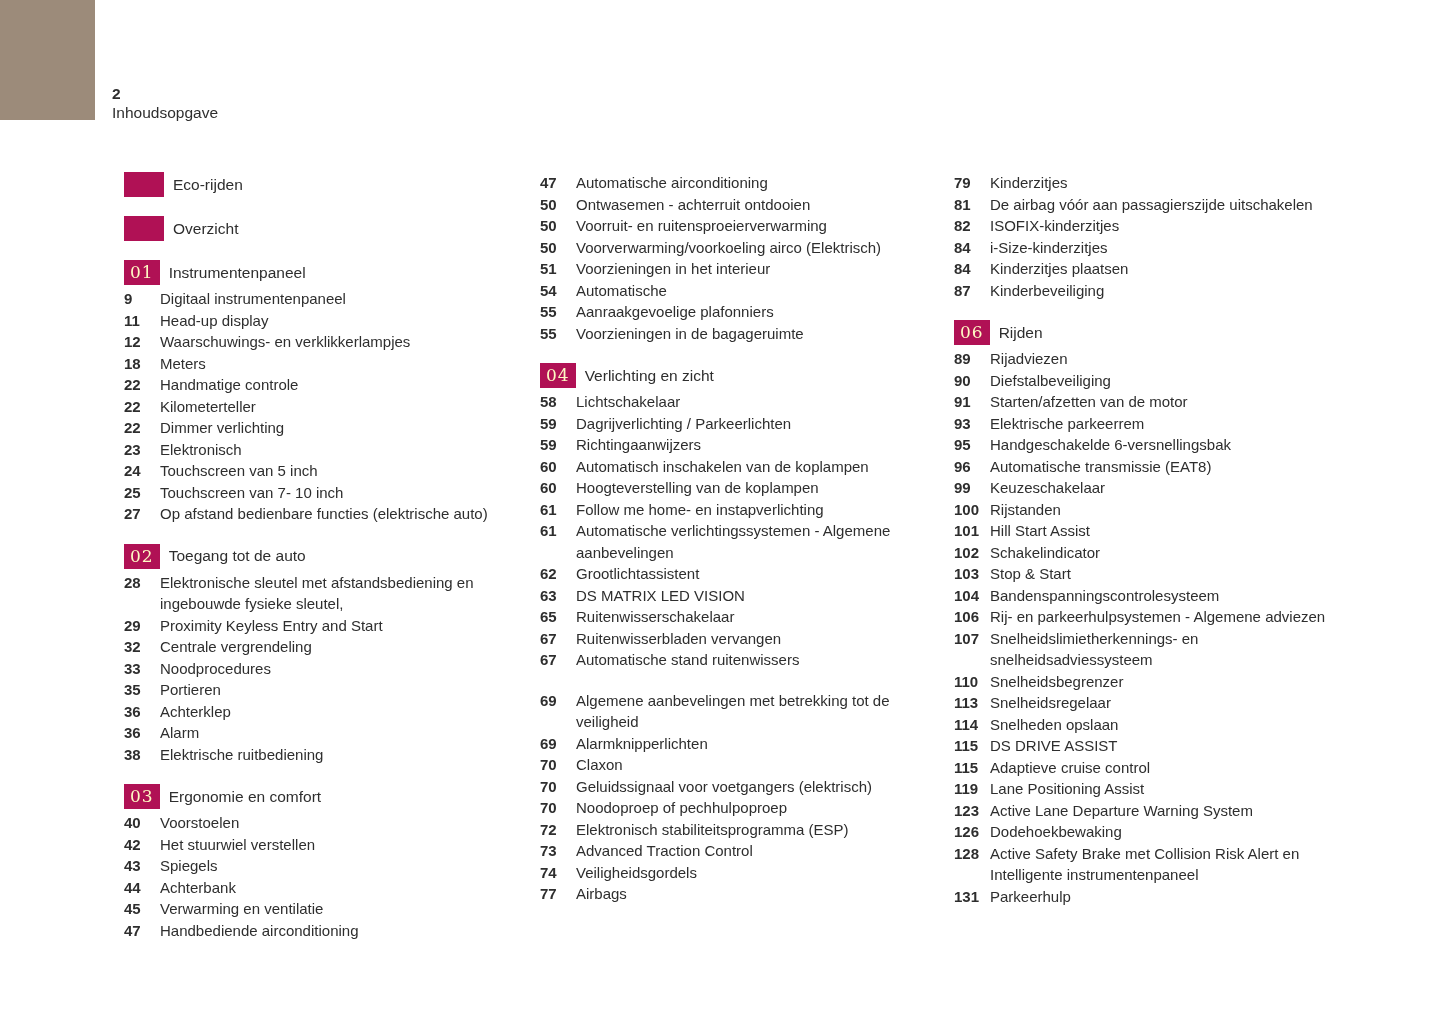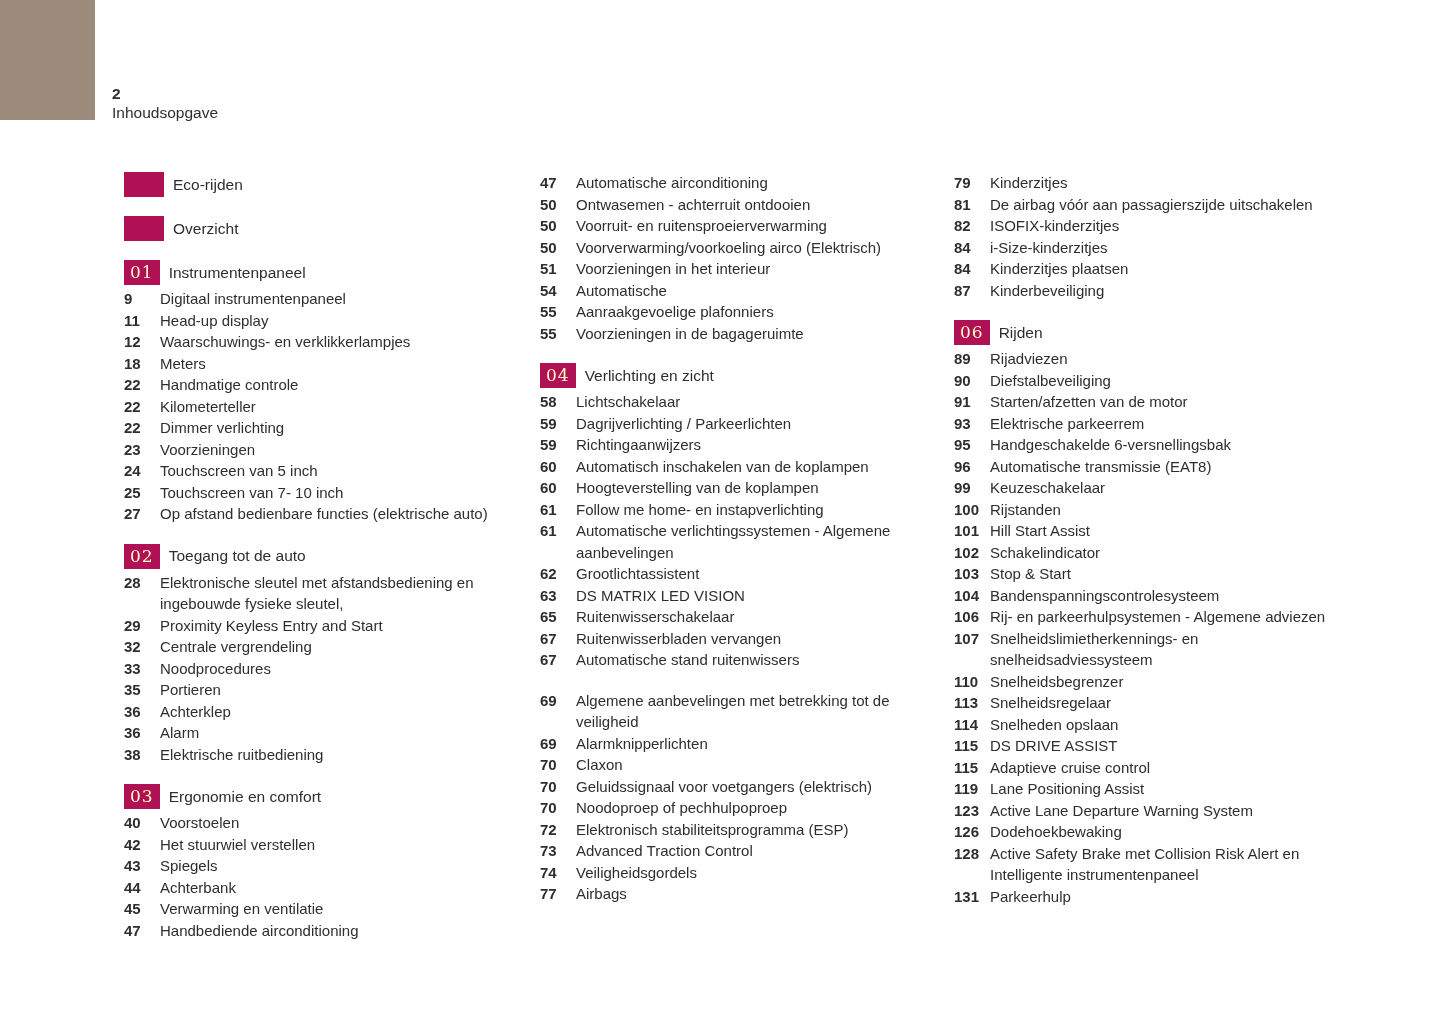--- a/index.html
+++ b/index.html
@@ -92,21 +92,21 @@
           <div class="entry">
             <span class="num">22</span>
             <span class="label">Kilometerteller</span>
           </div>
           <div class="entry">
             <span class="num">22</span>
             <span class="label">Dimmer verlichting</span>
           </div>
           <div class="entry">
             <span class="num">23</span>
-            <span class="label">Voorzieningen</span>
+            <span class="label">Elektronisch</span>
           </div>
           <div class="entry">
             <span class="num">24</span>
             <span class="label">Touchscreen van 5 inch</span>
           </div>
           <div class="entry">
             <span class="num">25</span>
             <span class="label">Touchscreen van 7- 10 inch</span>
           </div>
           <div class="entry">

